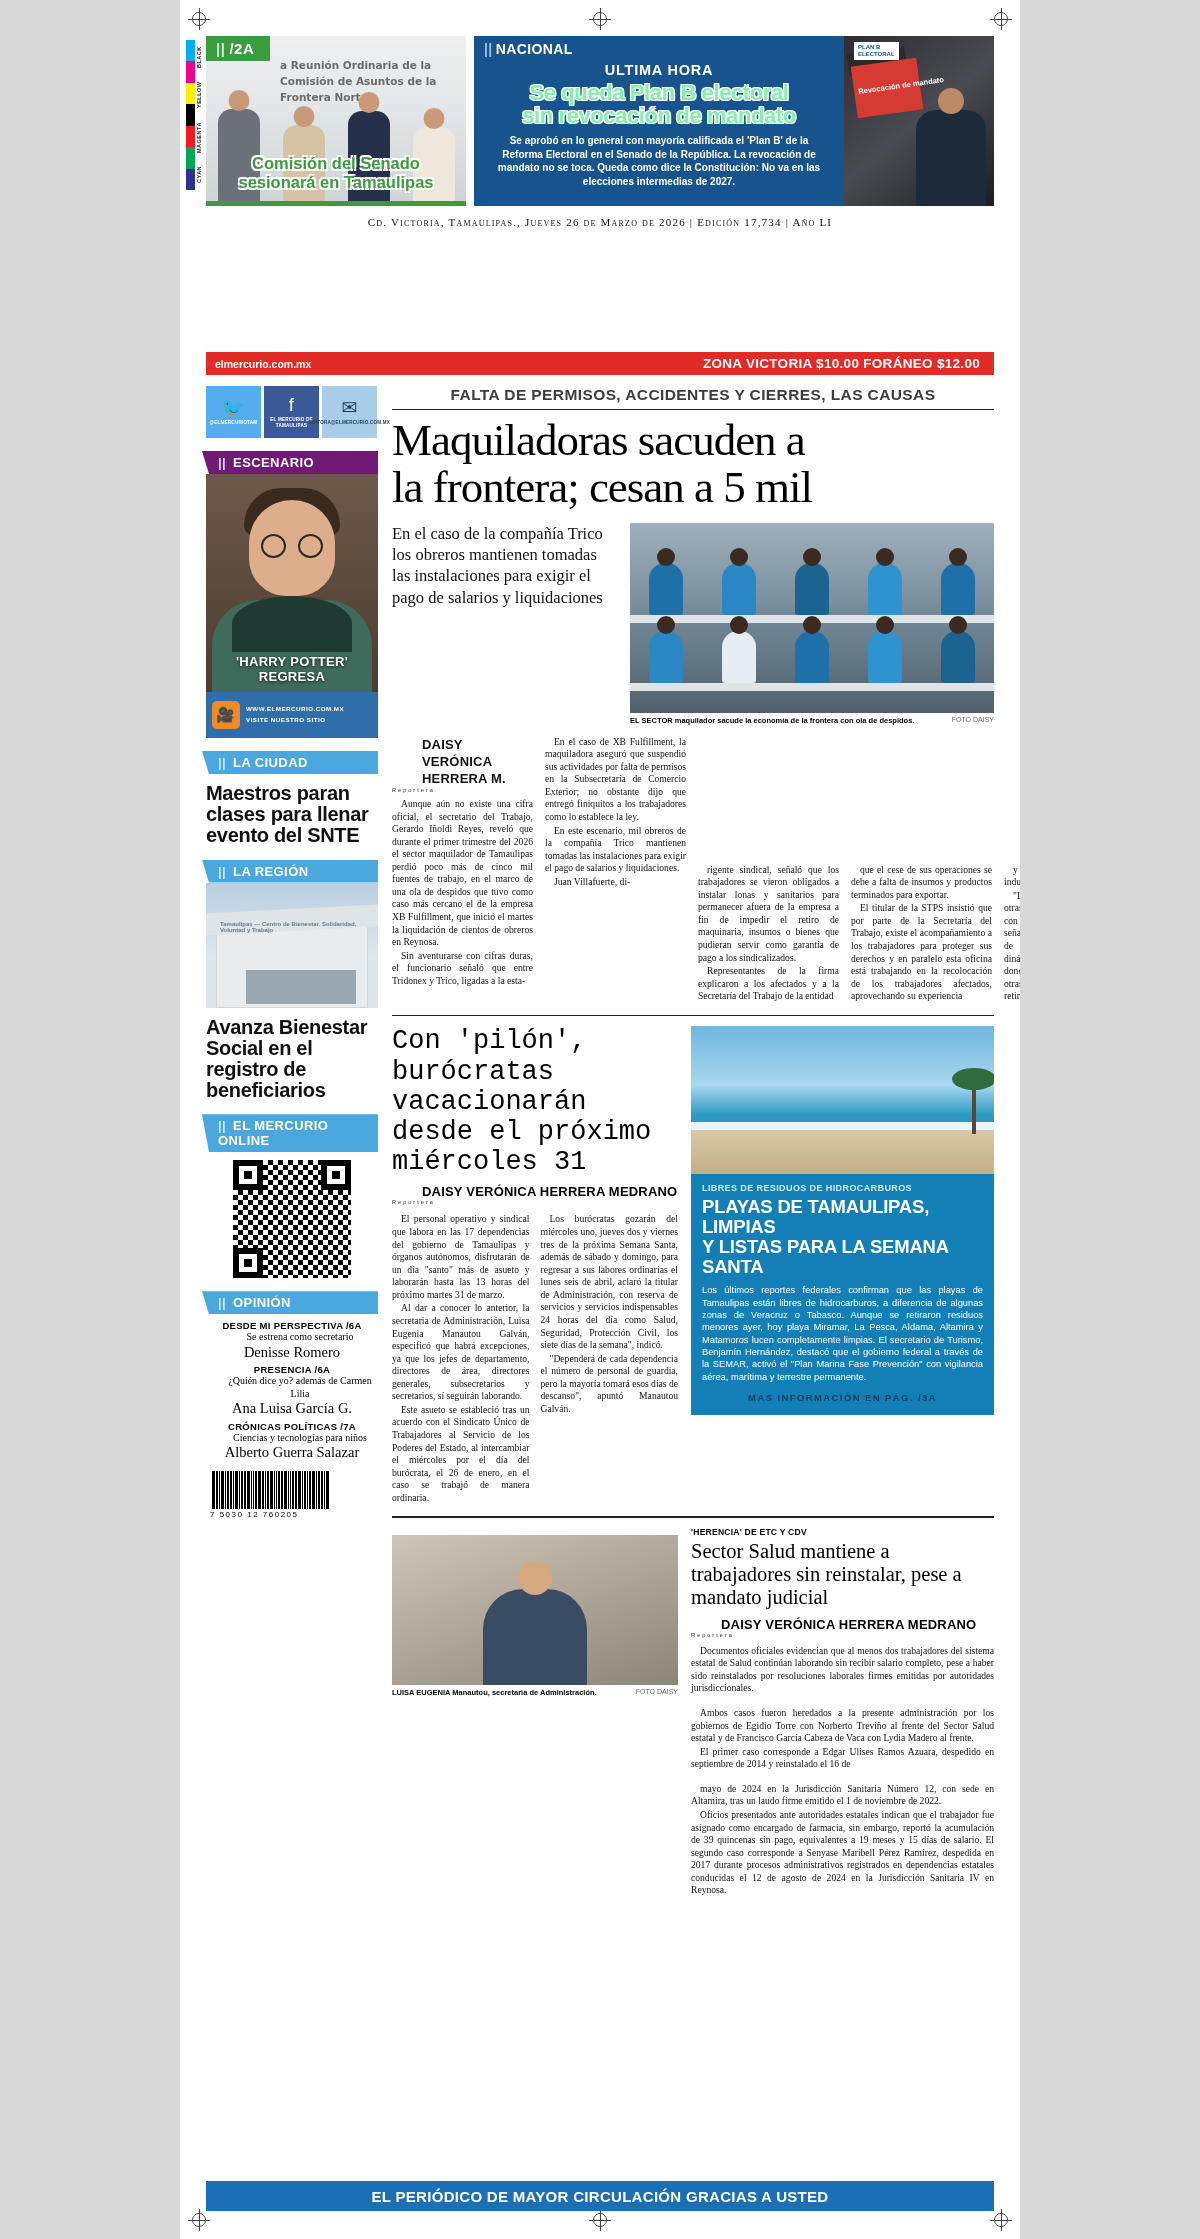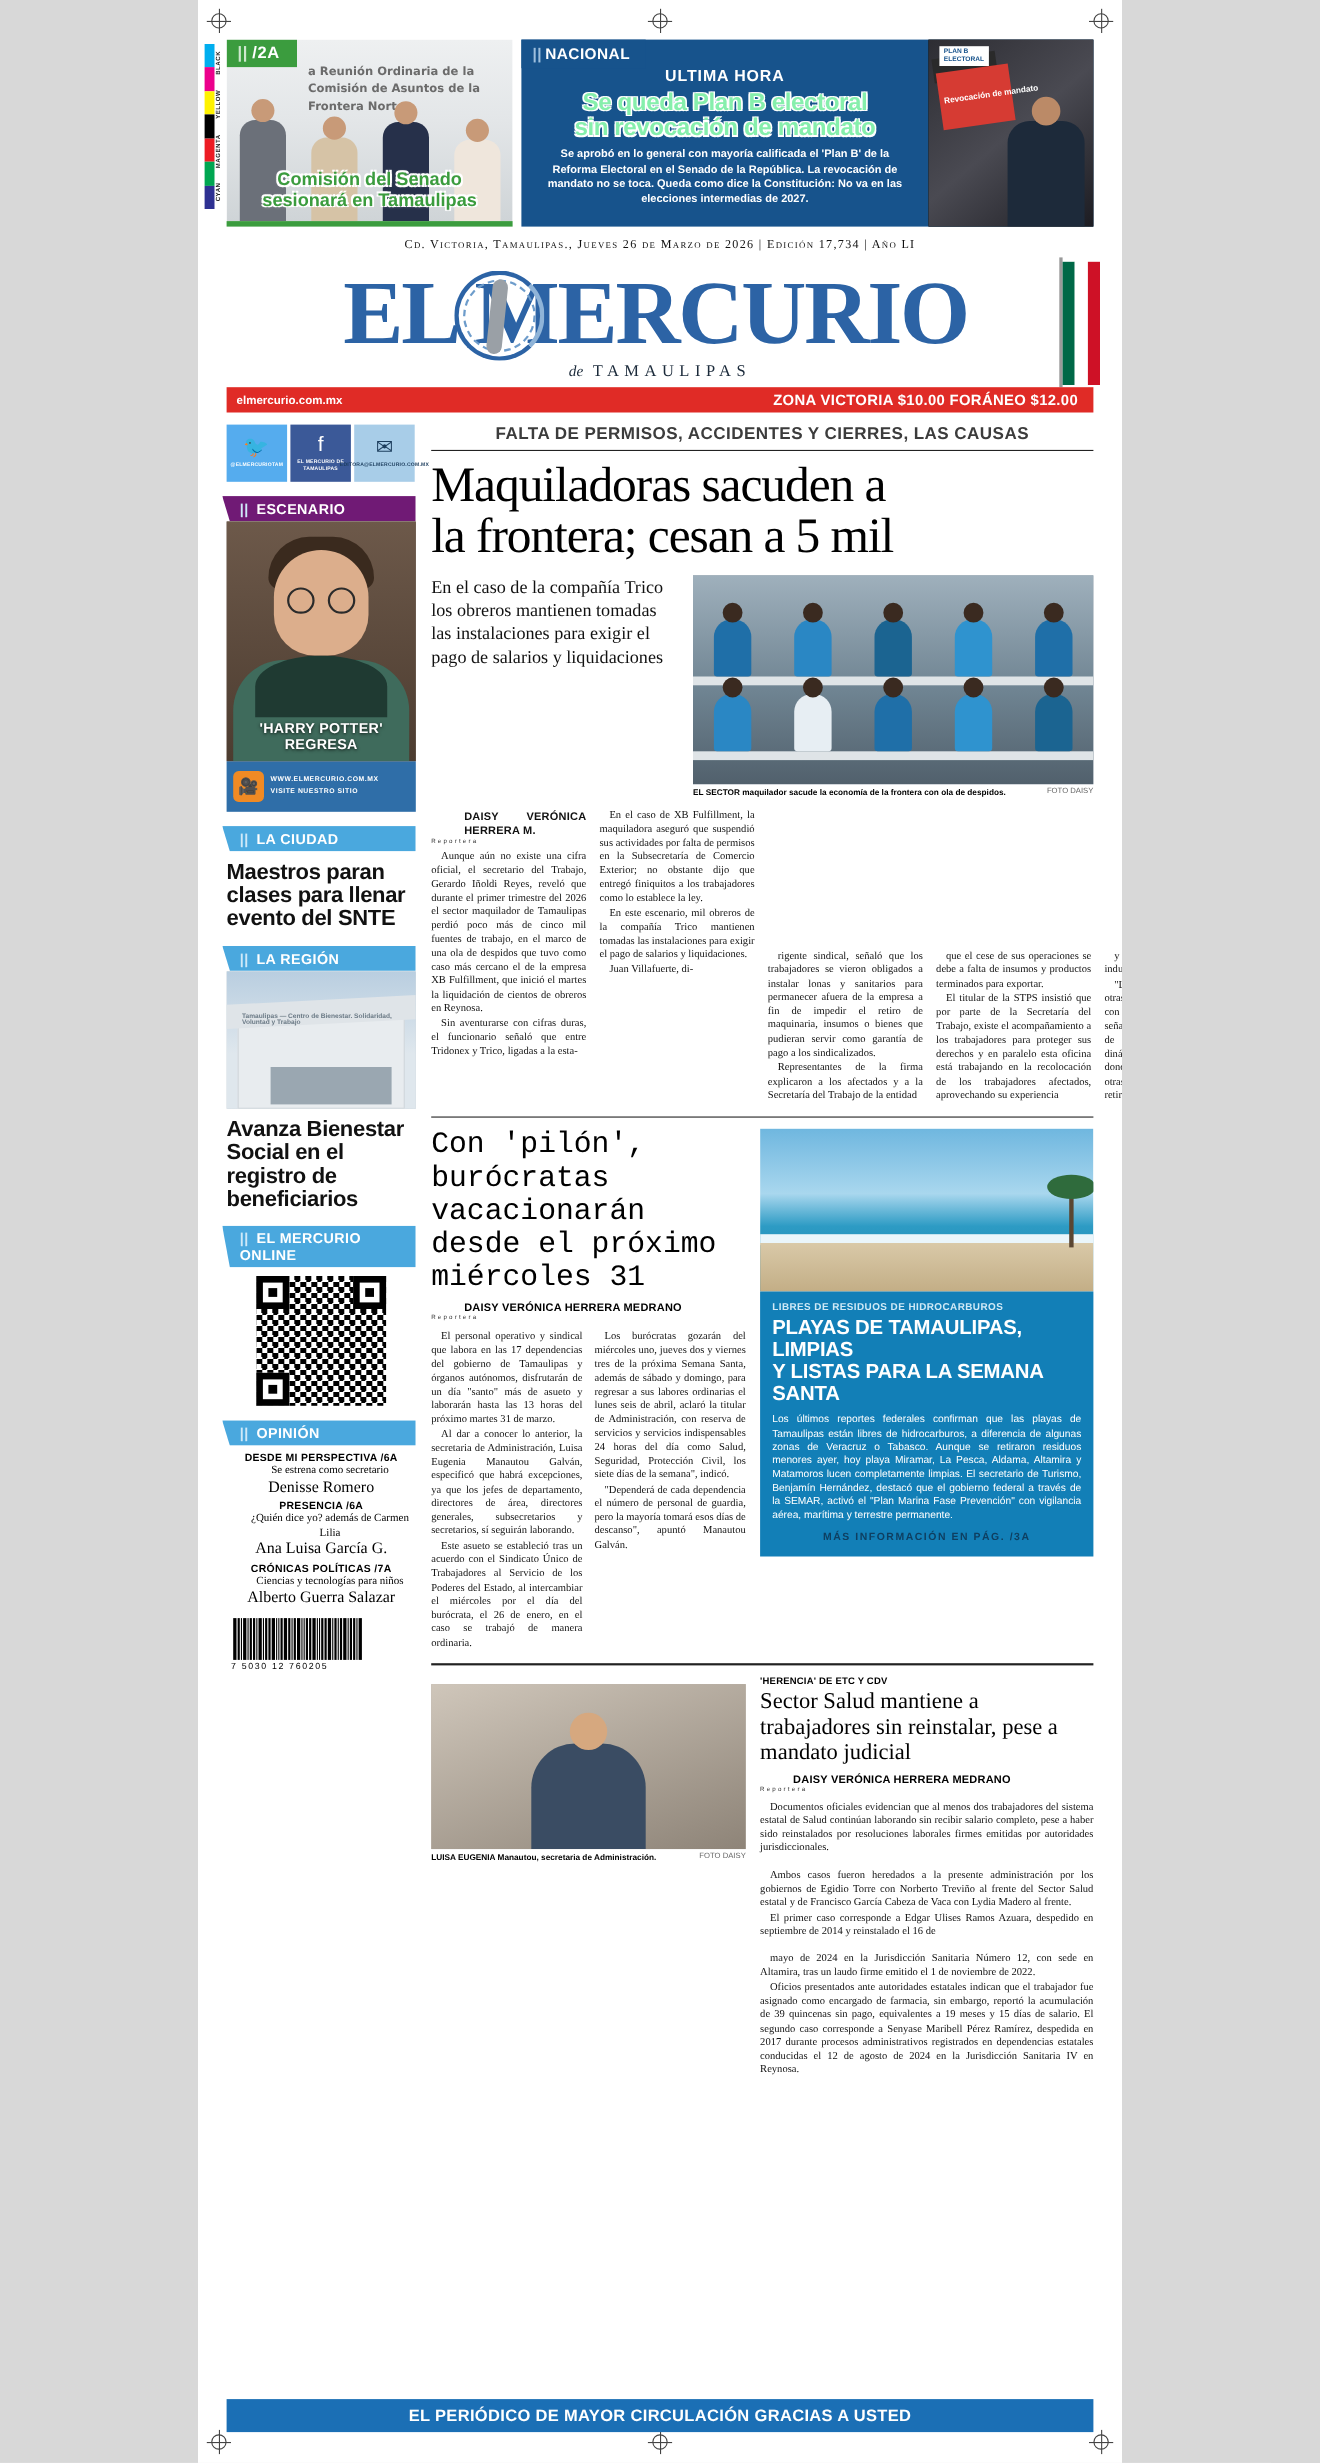--- a/index.html
+++ b/index.html
@@ -154,21 +154,21 @@
   .lp-w::before{content:"";position:absolute;top:-15px;left:50%;transform:translateX(-50%);width:18px;height:18px;border-radius:50%;background:#3a2a20;}
   .lp-desk { position:absolute; left:0; right:0; height:8px; background:#dfe4e7;}
   .caption { display:flex; justify-content:space-between; font-size:7px; margin-top:3px;}
   .capL { font-weight:bold; font-size:7.5px; }
   .capL b { font-weight:bold; }
   .capR { color:#666; }
 
   .cols3 { display:flex; gap:12px; margin-top:11px; }
   .col { flex:1; font-family:"Liberation Serif", serif; font-size:9.6px; line-height:1.31; text-align:justify; color:#111; }
   .col p { text-indent:9px; margin-bottom:1px; }
-  .byline { font-family:"Liberation Sans", sans-serif; font-size:10px; font-weight:bold; letter-spacing:.2px;padding-left:30px; }
+  .byline { font-family:"Liberation Sans", sans-serif; font-size:13px; font-weight:bold; letter-spacing:.2px;padding-left:30px; }
   .bylineSub { font-family:"Liberation Sans", sans-serif; font-size:5.6px; letter-spacing:2px; margin-bottom:4px; color:#333;}
   .hr { height:1.5px; background:#222; margin:11px 0 0; }
 
   
   .sec2 { display:flex; gap:13px; margin-top:10px; }
   .sec2L { width:286px; }
   .sec2R { flex:1; }
   .s2head { font-family:Liberation Mono, monospace; font-size:27px; line-height:1.12; color:#000;}
   .s2cols { display:flex; gap:11px; margin-top:8px;}
   .beachPhoto { height:148px; position:relative; overflow:hidden; }
@@ -287,38 +287,20 @@
         </div>
       </div>
       <div class="tagNav">
         <i>||</i><span>NACIONAL</span>
       </div>
     </div>
   </div>
 
   <div class="dateline">Cd. Victoria, Tamaulipas., Jueves 26 de Marzo de 2026  |  Edición 17,734  |  Año LI</div>
 
-  <div class="masthead">
-    <div class="mh-text">EL MERCURIO</div>
-    <div class="mh-logo">
-      <div class="ring"></div>
-        <div class="ring2"></div>
-        <div class="fig"></div>
-    </div>
-    <div class="mh-sub">
-      <em>de</em>
-      <span>TAMAULIPAS</span>
-    </div>
-    <div class="flagpole"></div>
-    <div class="flag">
-      <div style="background:#006847"></div>
-        <div style="background:#ffffff"></div>
-        <div style="background:#ce1126"></div>
-    </div>
-  </div>
 
   <div class="redbar">
     <span class="url">elmercurio.com.mx</span>
     <span class="price">ZONA VICTORIA $10.00 FORÁNEO $12.00</span>
   </div>
 
   <div class="rail">
 
     <div class="social">
       <div class="s tw">

